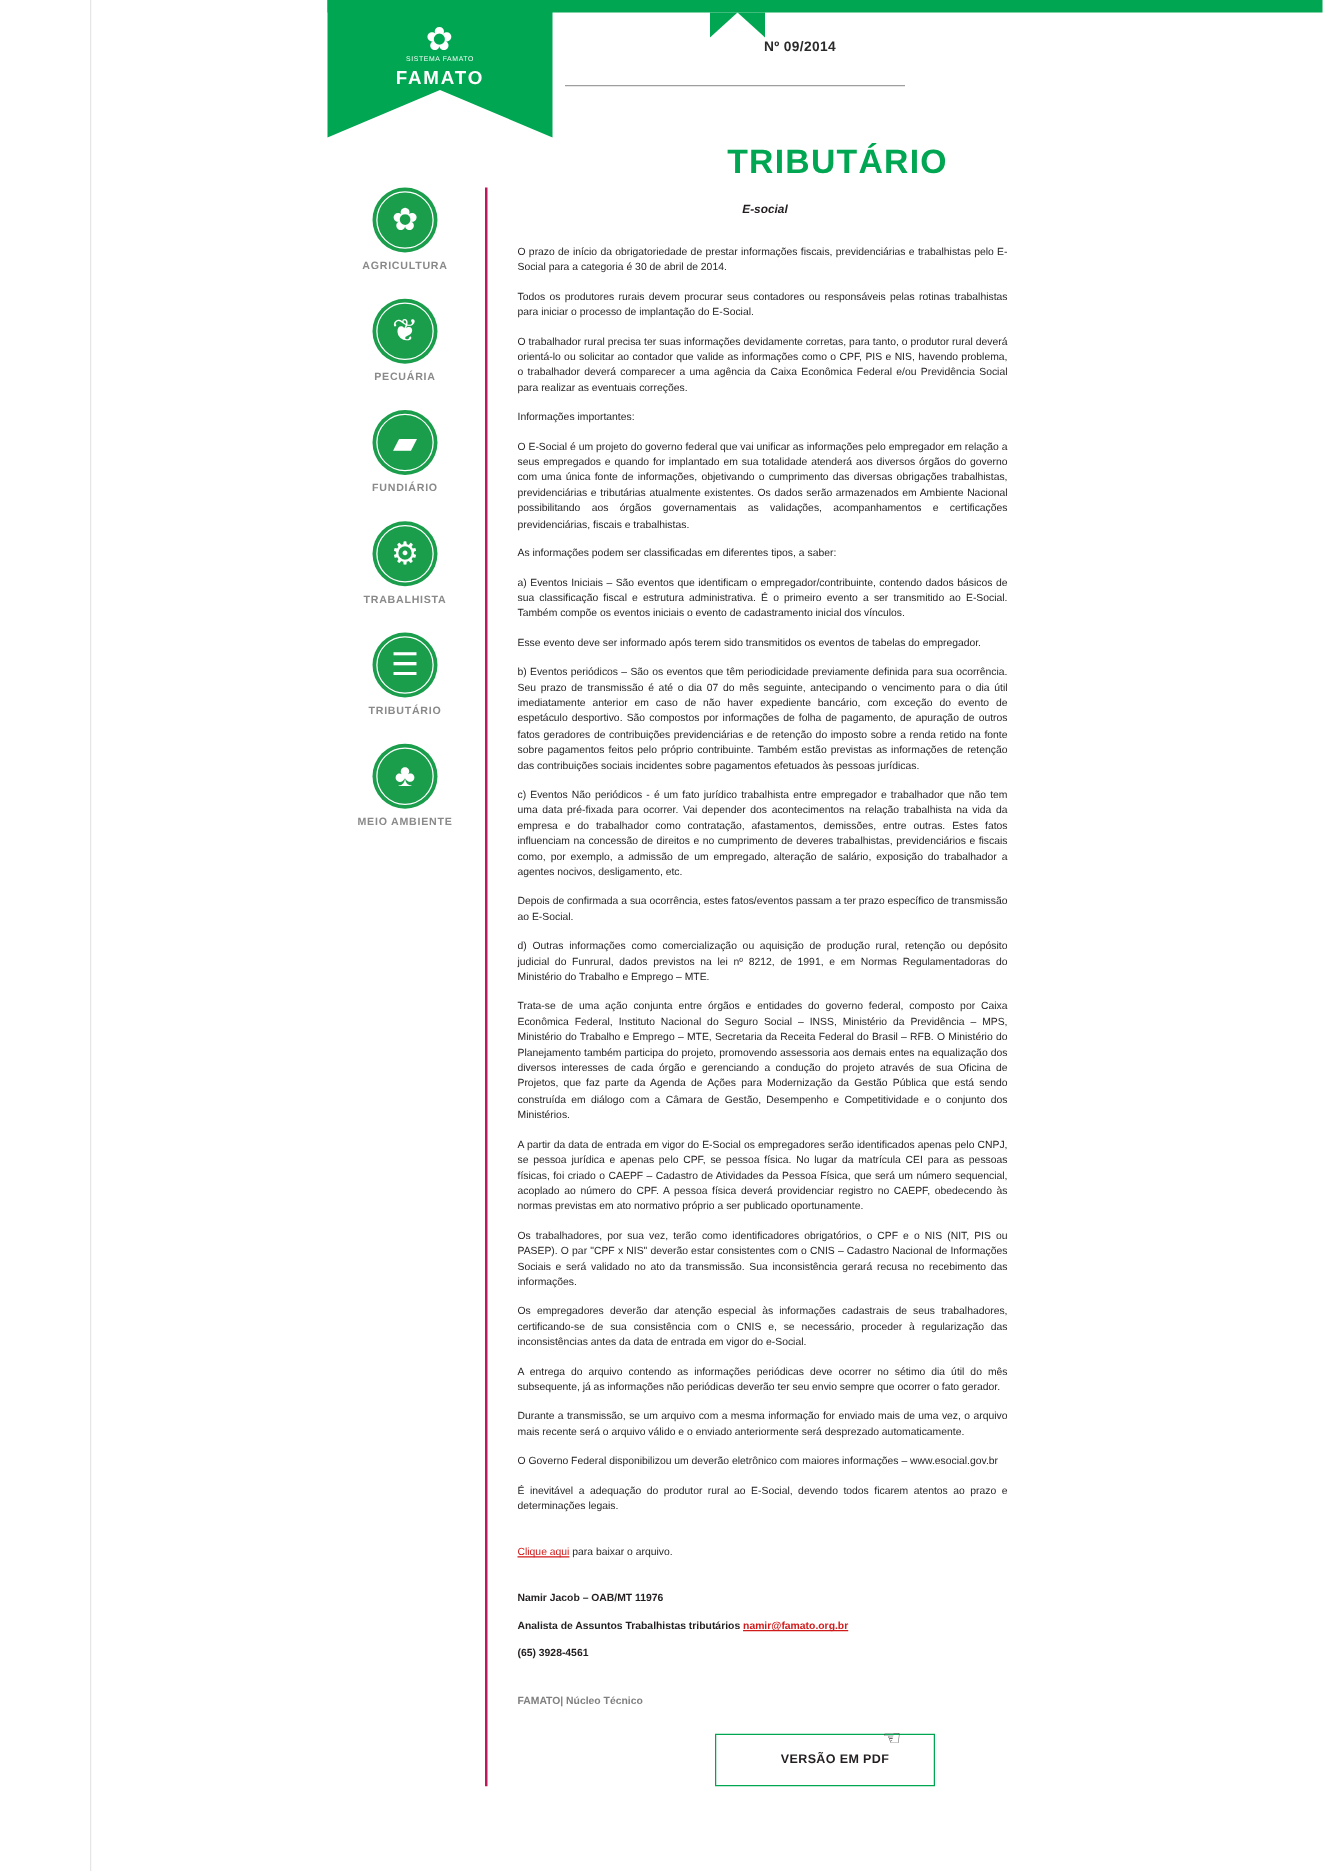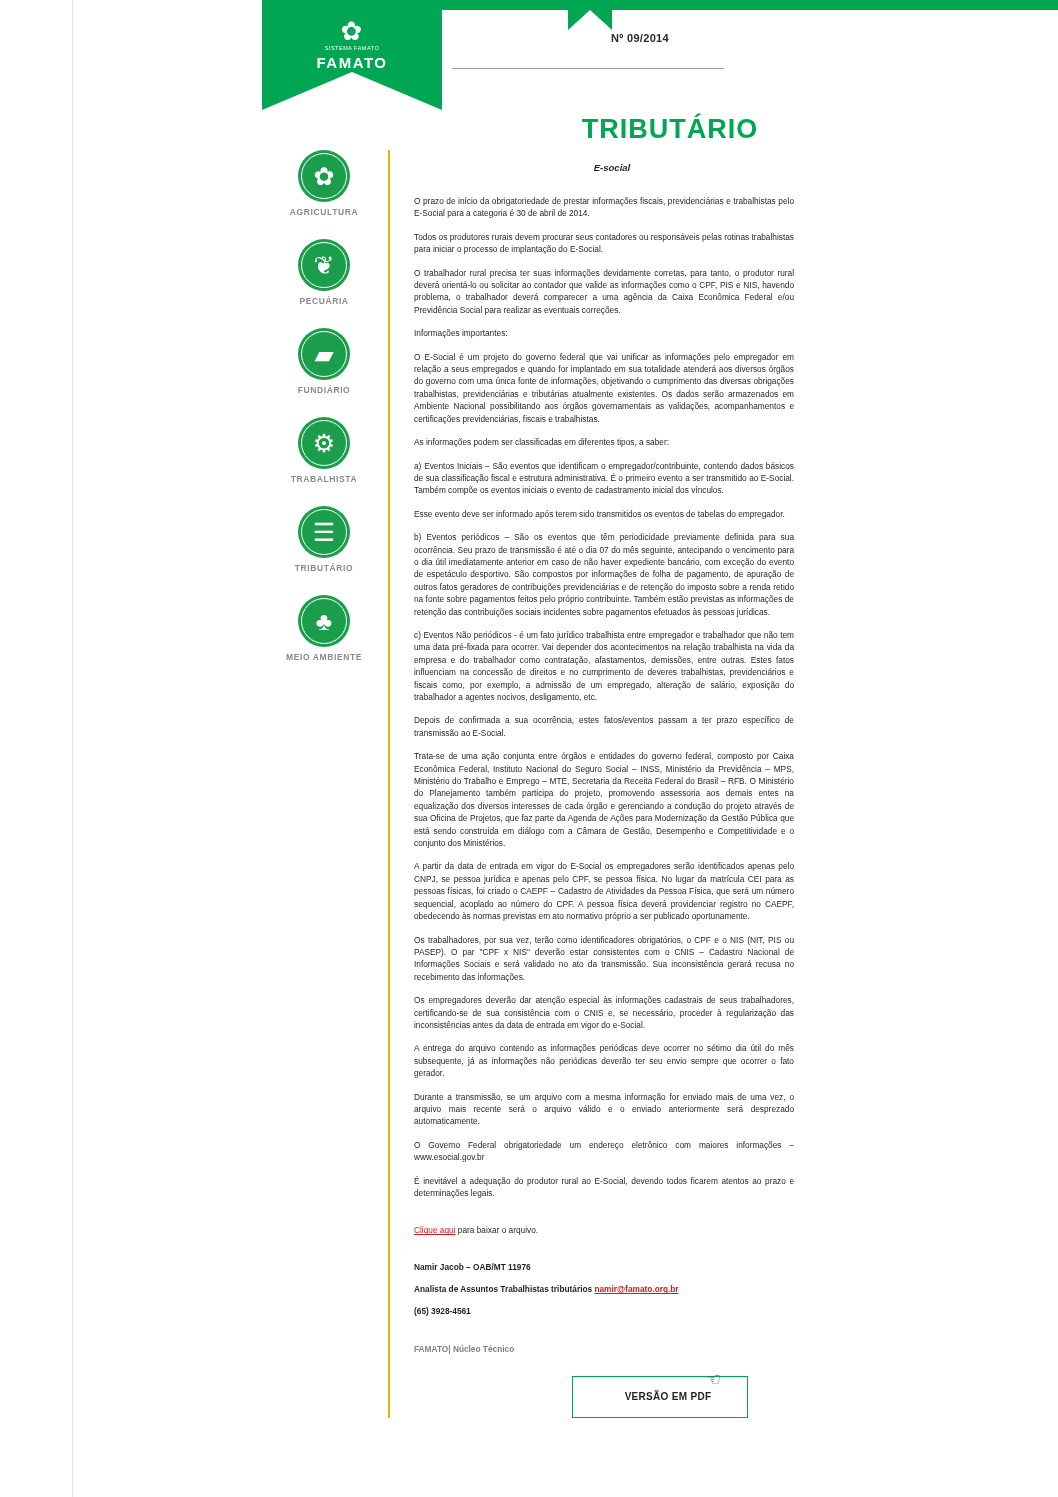--- a/index.html
+++ b/index.html
@@ -163,36 +163,36 @@
     letter-spacing: .6px;
     text-align: center;
   }
 
   
   .content {
     position: absolute;
     left: 388px;
     top: 150px;
     width: 422px;
-    border-left: 2px solid #eab308;
+    border-left: 2px solid #be185d;
     padding-left: 24px;
   }
   .esocial-head {
     text-align: center;
     font-size: 9.5px;
     font-weight: bold;
     font-style: italic;
     margin: 12px 0 22px 0;
     color: #231f20;
   }
   .content p {
     font-size: 8.3px;
     line-height: 12.4px;
     text-align: justify;
-    margin: 0 16px 11px 0;
+    margin: 0 4px 11px 0;
     color: #231f20;
   }
   .sign {
     font-size: 8.3px;
     line-height: 13px;
     font-weight: bold;
     margin: 0 0 9px 0;
   }
   .sign a, .linkline a {
     color: #d11a1a;
@@ -302,27 +302,28 @@
     <p>Todos os produtores rurais devem procurar seus contadores ou responsáveis pelas rotinas trabalhistas para iniciar o processo de implantação do E-Social.</p>
     <p>O trabalhador rural precisa ter suas informações devidamente corretas, para tanto, o produtor rural deverá orientá-lo ou solicitar ao contador que valide as informações como o CPF, PIS e NIS, havendo problema, o trabalhador deverá comparecer a uma agência da Caixa Econômica Federal e/ou Previdência Social para realizar as eventuais correções.</p>
     <p>Informações importantes:</p>
     <p>O E-Social é um projeto do governo federal que vai unificar as informações pelo empregador em relação a seus empregados e quando for implantado em sua totalidade atenderá aos diversos órgãos do governo com uma única fonte de informações, objetivando o cumprimento das diversas obrigações trabalhistas, previdenciárias e tributárias atualmente existentes. Os dados serão armazenados em Ambiente Nacional possibilitando aos órgãos governamentais as validações, acompanhamentos e certificações previdenciárias, fiscais e trabalhistas.</p>
     <p>As informações podem ser classificadas em diferentes tipos, a saber:</p>
     <p>a) Eventos Iniciais – São eventos que identificam o empregador/contribuinte, contendo dados básicos de sua classificação fiscal e estrutura administrativa. É o primeiro evento a ser transmitido ao E-Social. Também compõe os eventos iniciais o evento de cadastramento inicial dos vínculos.</p>
     <p>Esse evento deve ser informado após terem sido transmitidos os eventos de tabelas do empregador.</p>
     <p>b) Eventos periódicos – São os eventos que têm periodicidade previamente definida para sua ocorrência. Seu prazo de transmissão é até o dia 07 do mês seguinte, antecipando o vencimento para o dia útil imediatamente anterior em caso de não haver expediente bancário, com exceção do evento de espetáculo desportivo. São compostos por informações de folha de pagamento, de apuração de outros fatos geradores de contribuições previdenciárias e de retenção do imposto sobre a renda retido na fonte sobre pagamentos feitos pelo próprio contribuinte. Também estão previstas as informações de retenção das contribuições sociais incidentes sobre pagamentos efetuados às pessoas jurídicas.</p>
     <p>c) Eventos Não periódicos - é um fato jurídico trabalhista entre empregador e trabalhador que não tem uma data pré-fixada para ocorrer. Vai depender dos acontecimentos na relação trabalhista na vida da empresa e do trabalhador como contratação, afastamentos, demissões, entre outras. Estes fatos influenciam na concessão de direitos e no cumprimento de deveres trabalhistas, previdenciários e fiscais como, por exemplo, a admissão de um empregado, alteração de salário, exposição do trabalhador a agentes nocivos, desligamento, etc.</p>
     <p>Depois de confirmada a sua ocorrência, estes fatos/eventos passam a ter prazo específico de transmissão ao E-Social.</p>
+    <p>d) Outras informações como comercialização ou aquisição de produção rural, retenção ou depósito judicial do Funrural, dados previstos na lei nº 8212, de 1991, e em Normas Regulamentadoras do Ministério do Trabalho e Emprego – MTE.</p>
     <p>Trata-se de uma ação conjunta entre órgãos e entidades do governo federal, composto por Caixa Econômica Federal, Instituto Nacional do Seguro Social – INSS, Ministério da Previdência – MPS, Ministério do Trabalho e Emprego – MTE, Secretaria da Receita Federal do Brasil – RFB. O Ministério do Planejamento também participa do projeto, promovendo assessoria aos demais entes na equalização dos diversos interesses de cada órgão e gerenciando a condução do projeto através de sua Oficina de Projetos, que faz parte da Agenda de Ações para Modernização da Gestão Pública que está sendo construída em diálogo com a Câmara de Gestão, Desempenho e Competitividade e o conjunto dos Ministérios.</p>
     <p>A partir da data de entrada em vigor do E-Social os empregadores serão identificados apenas pelo CNPJ, se pessoa jurídica e apenas pelo CPF, se pessoa física. No lugar da matrícula CEI para as pessoas físicas, foi criado o CAEPF – Cadastro de Atividades da Pessoa Física, que será um número sequencial, acoplado ao número do CPF. A pessoa física deverá providenciar registro no CAEPF, obedecendo às normas previstas em ato normativo próprio a ser publicado oportunamente.</p>
     <p>Os trabalhadores, por sua vez, terão como identificadores obrigatórios, o CPF e o NIS (NIT, PIS ou PASEP). O par "CPF x NIS" deverão estar consistentes com o CNIS – Cadastro Nacional de Informações Sociais e será validado no ato da transmissão. Sua inconsistência gerará recusa no recebimento das informações.</p>
     <p>Os empregadores deverão dar atenção especial às informações cadastrais de seus trabalhadores, certificando-se de sua consistência com o CNIS e, se necessário, proceder à regularização das inconsistências antes da data de entrada em vigor do e-Social.</p>
     <p>A entrega do arquivo contendo as informações periódicas deve ocorrer no sétimo dia útil do mês subsequente, já as informações não periódicas deverão ter seu envio sempre que ocorrer o fato gerador.</p>
     <p>Durante a transmissão, se um arquivo com a mesma informação for enviado mais de uma vez, o arquivo mais recente será o arquivo válido e o enviado anteriormente será desprezado automaticamente.</p>
-    <p>O Governo Federal obrigatoriedade um endereço eletrônico com maiores informações – www.esocial.gov.br</p>
+    <p>O Governo Federal disponibilizou um deverão eletrônico com maiores informações – www.esocial.gov.br</p>
     <p>É inevitável a adequação do produtor rural ao E-Social, devendo todos ficarem atentos ao prazo e determinações legais.</p>
 
     <div class="linkline">
       <a href="#">Clique aqui</a><span> para baixar o arquivo.</span>
     </div>
 
     <div class="sign">Namir Jacob – OAB/MT 11976</div>
     <div class="sign">
       <span>Analista de Assuntos Trabalhistas tributários </span><a href="#">namir@famato.org.br</a>
     </div>

